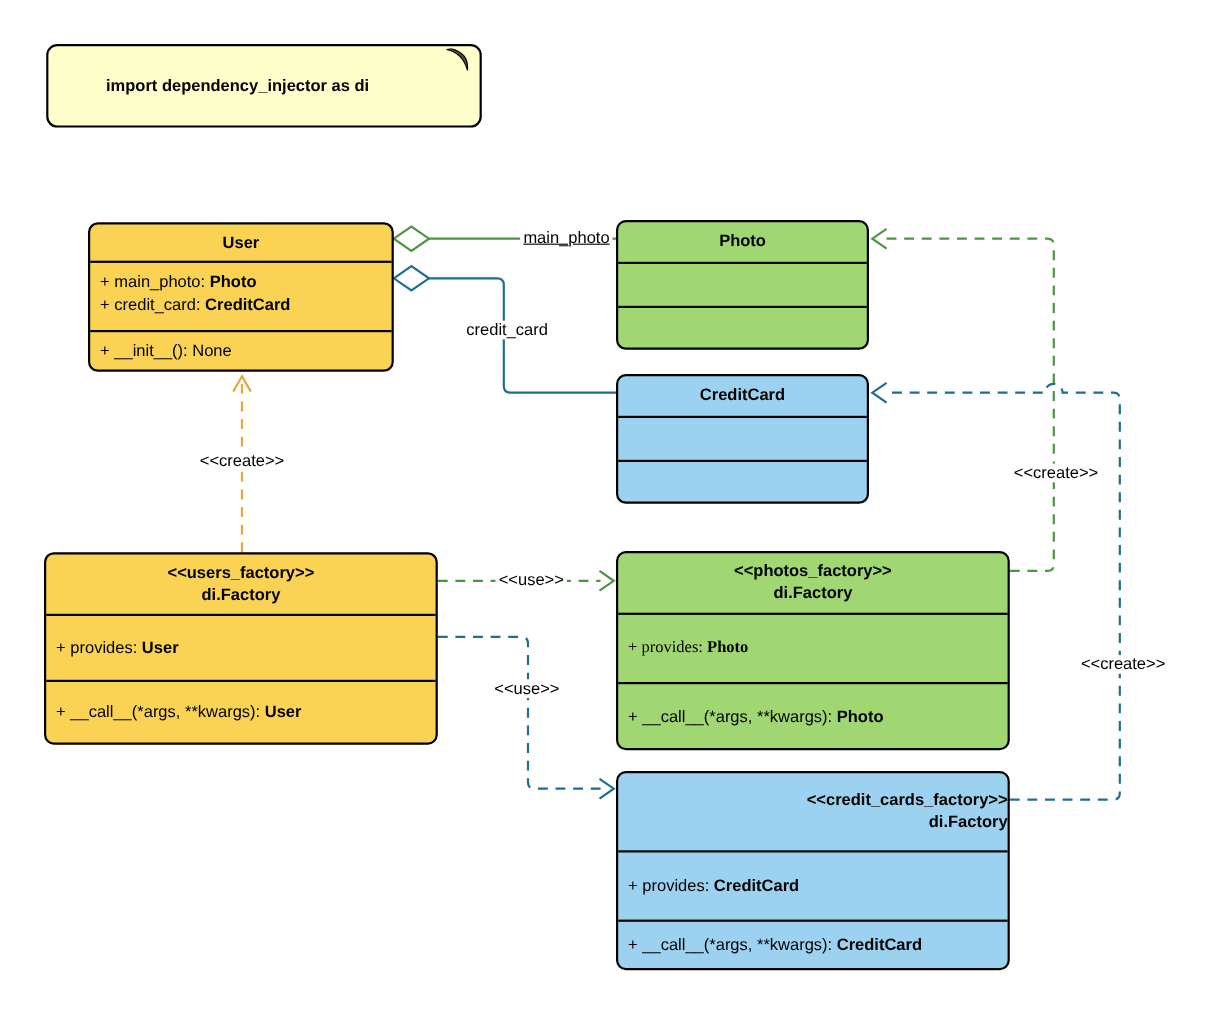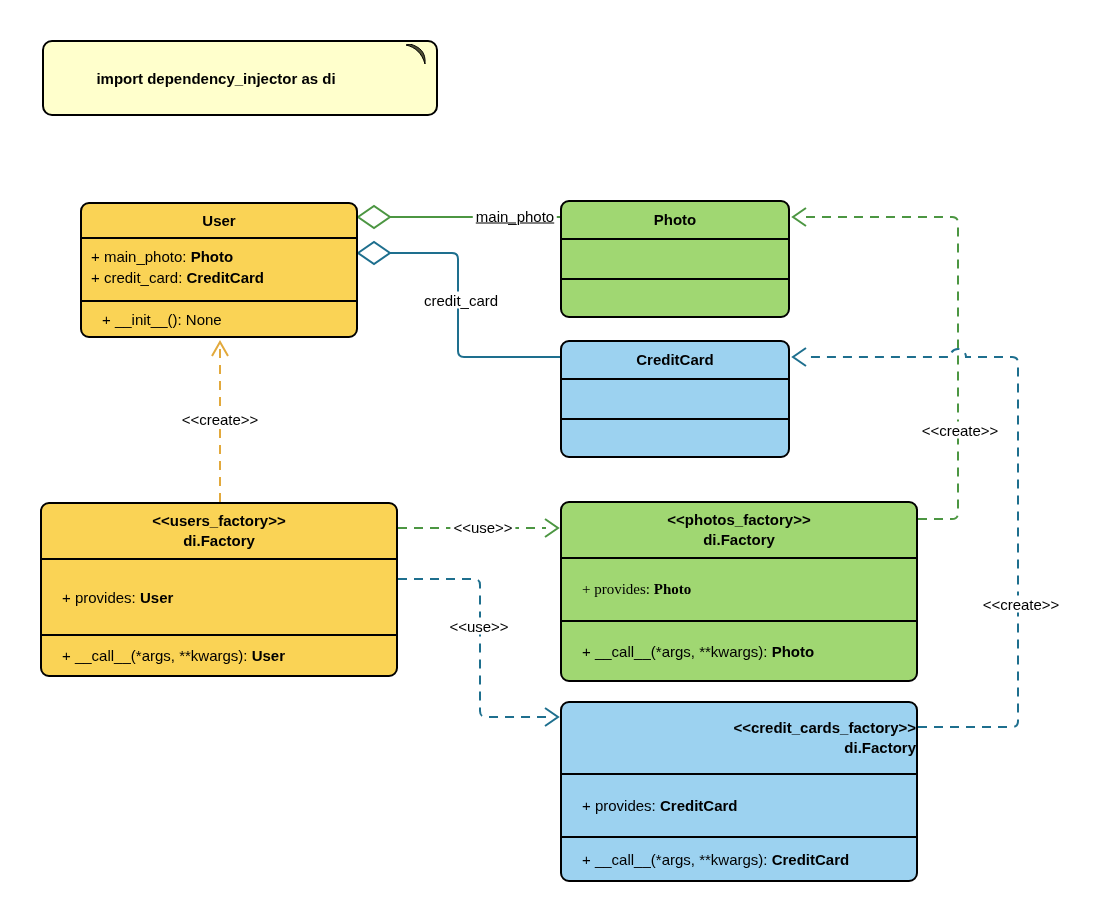--- a/index.html
+++ b/index.html
@@ -24,21 +24,21 @@
   .class-box.yellow { background:var(--yellow-fill); }
   .class-box.green  { background:var(--green-fill); }
   .class-box.blue   { background:var(--blue-fill); }
   .c-title {
     display:flex; flex-direction:column; align-items:center; justify-content:center;
     font-weight:bold; font-size:15px; line-height:20px; text-align:center;
     box-sizing:border-box;
   }
   .compartment { border-top:2px solid #000; box-sizing:border-box; font-size:15px; }
   .comp-lines { padding:7px 6px 0 9px; line-height:21px; }
-  .comp-center { display:flex; align-items:center; padding-left:20px; }
+  .comp-center { display:flex; align-items:center; padding-left:9px; }
   .bold { font-weight:bold; }
   .grow { flex:1 1 auto; }
   
   svg.overlay { position:absolute; left:0; top:0; pointer-events:none; }
   .line  { fill:none; stroke-width:2px; }
   .dashed { stroke-dasharray:9 7; }
   .green-s  { stroke:var(--green-stroke); }
   .blue-s   { stroke:var(--blue-stroke); }
   .yellow-s { stroke:var(--yellow-stroke); }
   .diamond { fill:#ffffff; stroke-width:2px; }
@@ -111,21 +111,21 @@
     </div>
     <div class="compartment" style="height:40px;"></div>
     <div class="compartment grow"></div>
   </div>
 
   <div class="class-box yellow" style="left:40px; top:502px; width:358px; height:175px;">
     <div class="c-title" style="height:54px;">
       <span>&lt;&lt;users_factory&gt;&gt;</span>
       <span>di.Factory</span>
     </div>
-    <div class="compartment comp-center" style="height:76px;">
+    <div class="compartment comp-center" style="height:60px;">
       <div><span>+ provides: </span><span class="bold">User</span></div>
     </div>
     <div class="compartment comp-center grow">
       <div><span>+ __call__(*args, **kwargs): </span><span class="bold">User</span></div>
     </div>
   </div>
 
   <div class="class-box green" style="left:560px; top:501px; width:358px; height:181px;">
     <div class="c-title" style="height:54px;">
       <span>&lt;&lt;photos_factory&gt;&gt;</span>

